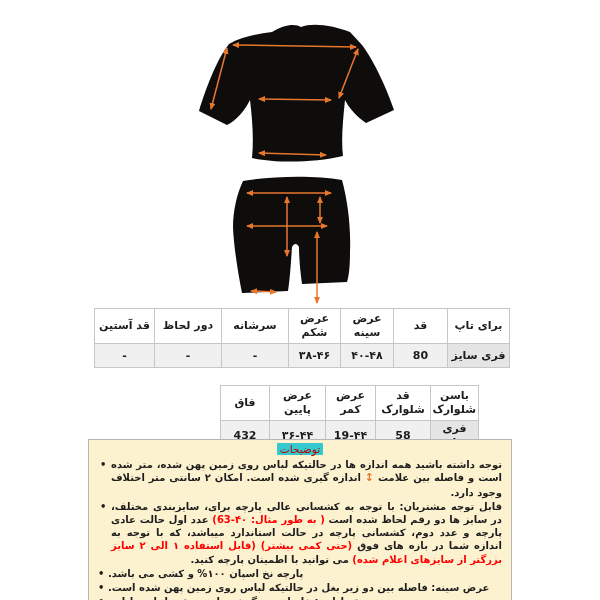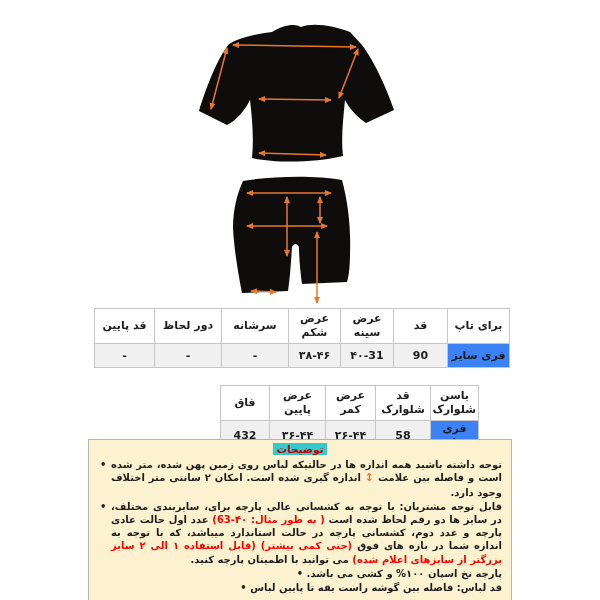--- a/index.html
+++ b/index.html
@@ -15,32 +15,32 @@
   
   table{border-collapse:collapse;table-layout:fixed;font-size:11px;color:#1c1c1c}
   th,td{border:1px solid #c6c6c6;text-align:center;vertical-align:middle;
         padding:1px 2px;font-weight:bold;line-height:1.25;overflow:hidden}
   .t1{margin:0 0 0 94px;width:415px}
   .t2{margin:17px 0 0 220px;width:258px}
   .hdr th{background:#ffffff;height:32px}
   .peach{background:#FBE5D6}
   .vals td{background:#F0F0F0;height:21px}
   .t2 .vals td{height:19px}
-  td.rowlabel{background:#3b82f6}
+  td.rowlabel{background:#e5e5e5}
   .num{direction:ltr}
 
   
   .notes{
     position:absolute;left:88px;top:439px;width:424px;box-sizing:border-box;
     border:1px solid #b5b5b5;background:#FCF2CF;padding:3px 9px 5px;
     direction:rtl;font-size:10px;font-weight:bold;color:#1d1d1d;line-height:1.32;
   }
   .notes-title{text-align:center;margin-bottom:1px}
-  .hl{background:#35C8CC;color:#BE0000;padding:0 3px;font-size:10.5px;font-weight:bold}
-  .note{position:relative;margin:1px 0;text-align:right}
+  .hl{background:#35C8CC;color:#BE0000;padding:0 3px;font-size:10.5px;font-weight:normal}
+  .note{position:relative;margin:1px 0;text-align:left}
   .note.long{text-align:justify;padding-left:13px}
   .bullet-abs{position:absolute;left:2px;top:0}
   .red{color:#FF0000}
   .oarrow{color:#E8772E;font-size:11px;font-weight:bold}
 </style>
 </head>
 <body>
 
 <div class="page">
 
@@ -90,26 +90,26 @@
         <col style="width:60px">
     </colgroup>
     <tbody>
         <tr class="hdr">
       <th class="peach">برای تاپ</th>
       <th>قد</th>
       <th>عرض سینه</th>
       <th>عرض شکم</th>
       <th>سرشانه</th>
       <th>دور لحاظ</th>
-      <th>قد پایین</th>
+      <th>قد آستین</th>
     </tr>
     <tr class="vals">
       <td class="rowlabel">فری سایز</td>
-      <td class="num">90</td>
-      <td class="num">۴۰-31</td>
+      <td class="num">80</td>
+      <td class="num">۴۰-۴۸</td>
       <td class="num">۳۸-۴۶</td>
       <td class="num">-</td>
       <td class="num">-</td>
       <td class="num">-</td>
     </tr>
   </tbody>
     </table>
 
   <table class="t2" dir="rtl">
     <colgroup>
@@ -123,21 +123,21 @@
         <tr class="hdr">
       <th class="peach">باسن شلوارک</th>
       <th>قد شلوارک</th>
       <th>عرض کمر</th>
       <th>عرض پایین</th>
       <th>فاق</th>
     </tr>
     <tr class="vals">
       <td class="rowlabel">فری سایز</td>
       <td class="num">58</td>
-      <td class="num">۲۶-۴۴</td>
+      <td class="num">19-۴۴</td>
       <td class="num">۳۶-۴۴</td>
       <td class="num">432</td>
     </tr>
   </tbody>
     </table>
 
   <div class="notes">
     <div class="notes-title">
       <span class="hl">توضیحات</span>
     </div>
@@ -156,20 +156,24 @@
       <span>عدد اول حالت عادی پارچه و عدد دوم، کشسانی پارچه در حالت استاندارد میباشد، که با توجه به اندازه شما در بازه های فوق</span>
       <span class="red">(حتی کمی بیشتر) (قابل استفاده ۱ الی ۲ سایز بزرگتر از سایزهای اعلام شده)</span>
       <span>می توانید با اطمینان پارچه کنید.</span>
     </div>
 
     <div class="note">
       <span>پارچه نخ اسپان ۱۰۰% و کشی می باشد.</span>
       <span>•</span>
     </div>
 
+    <div class="note">
+      <span>عرض سینه: فاصله بین دو زیر بغل در حالتیکه لباس روی زمین پهن شده است.</span>
+      <span>•</span>
+    </div>
 
     <div class="note">
       <span>قد لباس: فاصله بین گوشه راست یقه تا پایین لباس</span>
       <span>•</span>
     </div>
 
   </div>
 
 </div>
 

